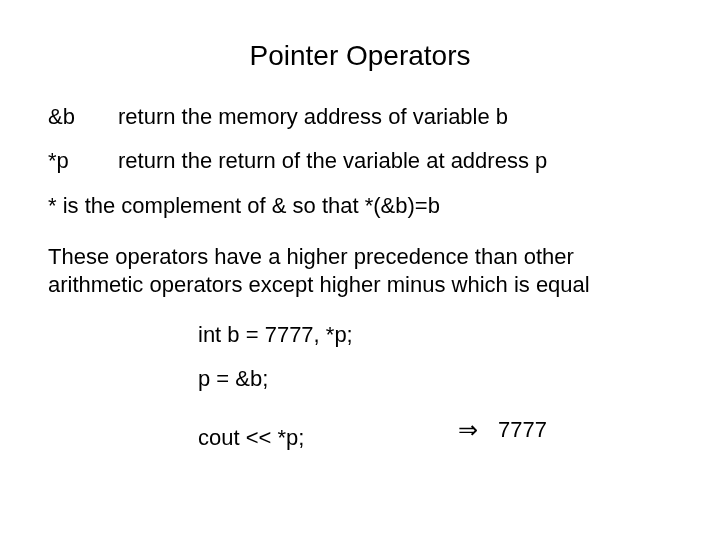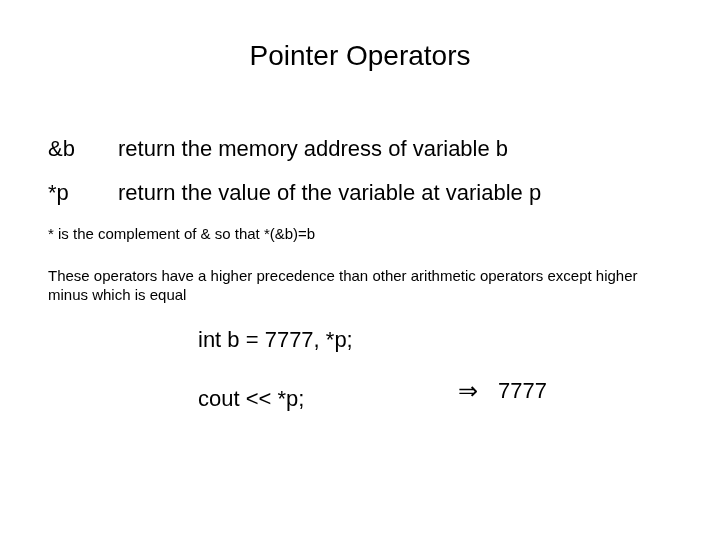--- a/index.html
+++ b/index.html
@@ -8,37 +8,37 @@
       height: 540px;
       background: #fff;
       font-family: Arial, Helvetica, sans-serif;
       color: #000;
       padding: 40px 48px;
     }
     .title {
       text-align: center;
       font-size: 28px;
       font-weight: normal;
-      margin-bottom: 64px;
+      margin-bottom: 32px;
     }
     .def-row {
       display: flex;
       margin-bottom: 18px;
     }
     .def-op {
       width: 70px;
       font-size: 22px;
       flex-shrink: 0;
     }
     .def-desc {
       font-size: 22px;
       text-align: right;
     }
     .para {
-      font-size: 15px;
+      font-size: 22px;
       margin-top: 10px;
       margin-bottom: 22px;
       line-height: 1.3;
     }
     .code-block {
       margin-left: 150px;
       margin-top: 10px;
     }
     .code-line {
       font-size: 22px;
@@ -62,27 +62,28 @@
 
 <div class="title">Pointer Operators</div>
 
 <div class="def-row">
   <div class="def-op">&amp;b</div>
   <div class="def-desc">return the memory address of variable b</div>
 </div>
 
 <div class="def-row">
   <div class="def-op">*p</div>
-  <div class="def-desc">return the value of the variable at variable p</div>
+  <div class="def-desc">return the return of the variable at address p</div>
 </div>
 
 <div class="para">* is the complement of &amp; so that *(&amp;b)=b</div>
 
 <div class="para">These operators have a higher precedence than other arithmetic operators except higher minus which is equal</div>
 
 <div class="code-block">
   <div class="code-line">int b = 7777, *p;</div>
+  <div class="code-line">p = &amp;b;</div>
   <div class="code-output-row">
     <div class="cout-text">cout &lt;&lt; *p;</div>
     <div class="arrow">⇒</div>
     <div class="result">7777</div>
   </div>
 </div>
 
 </body></html>

